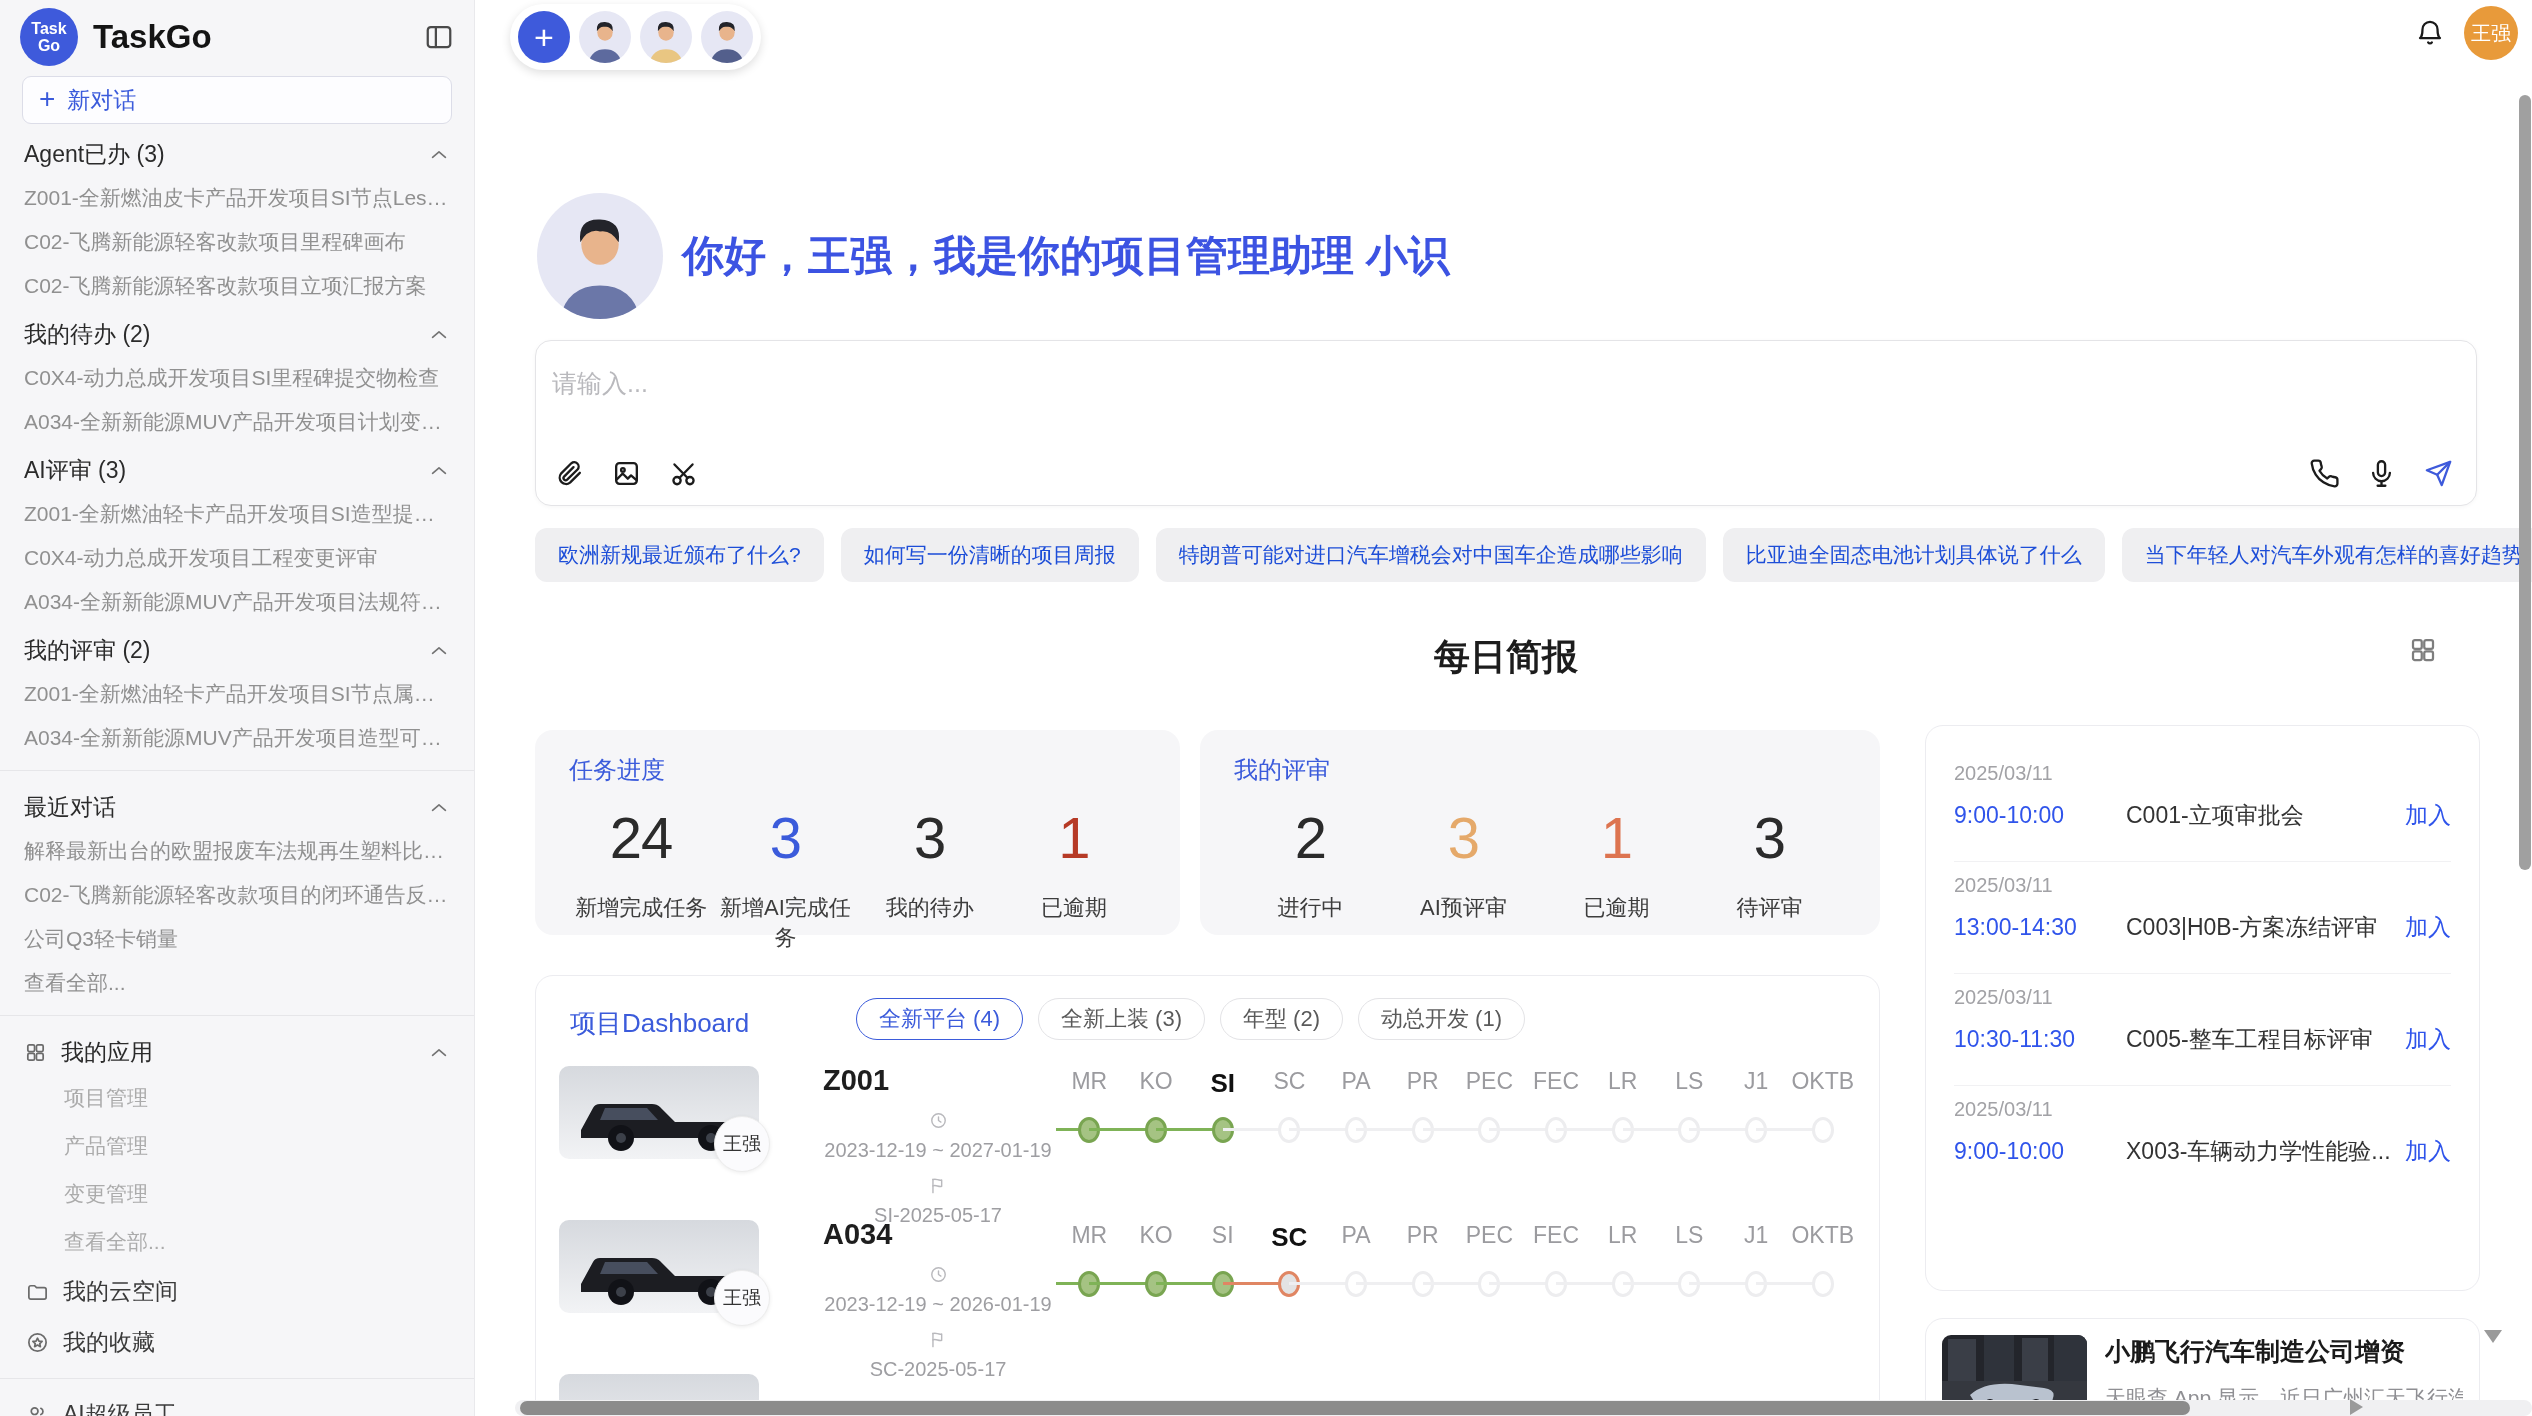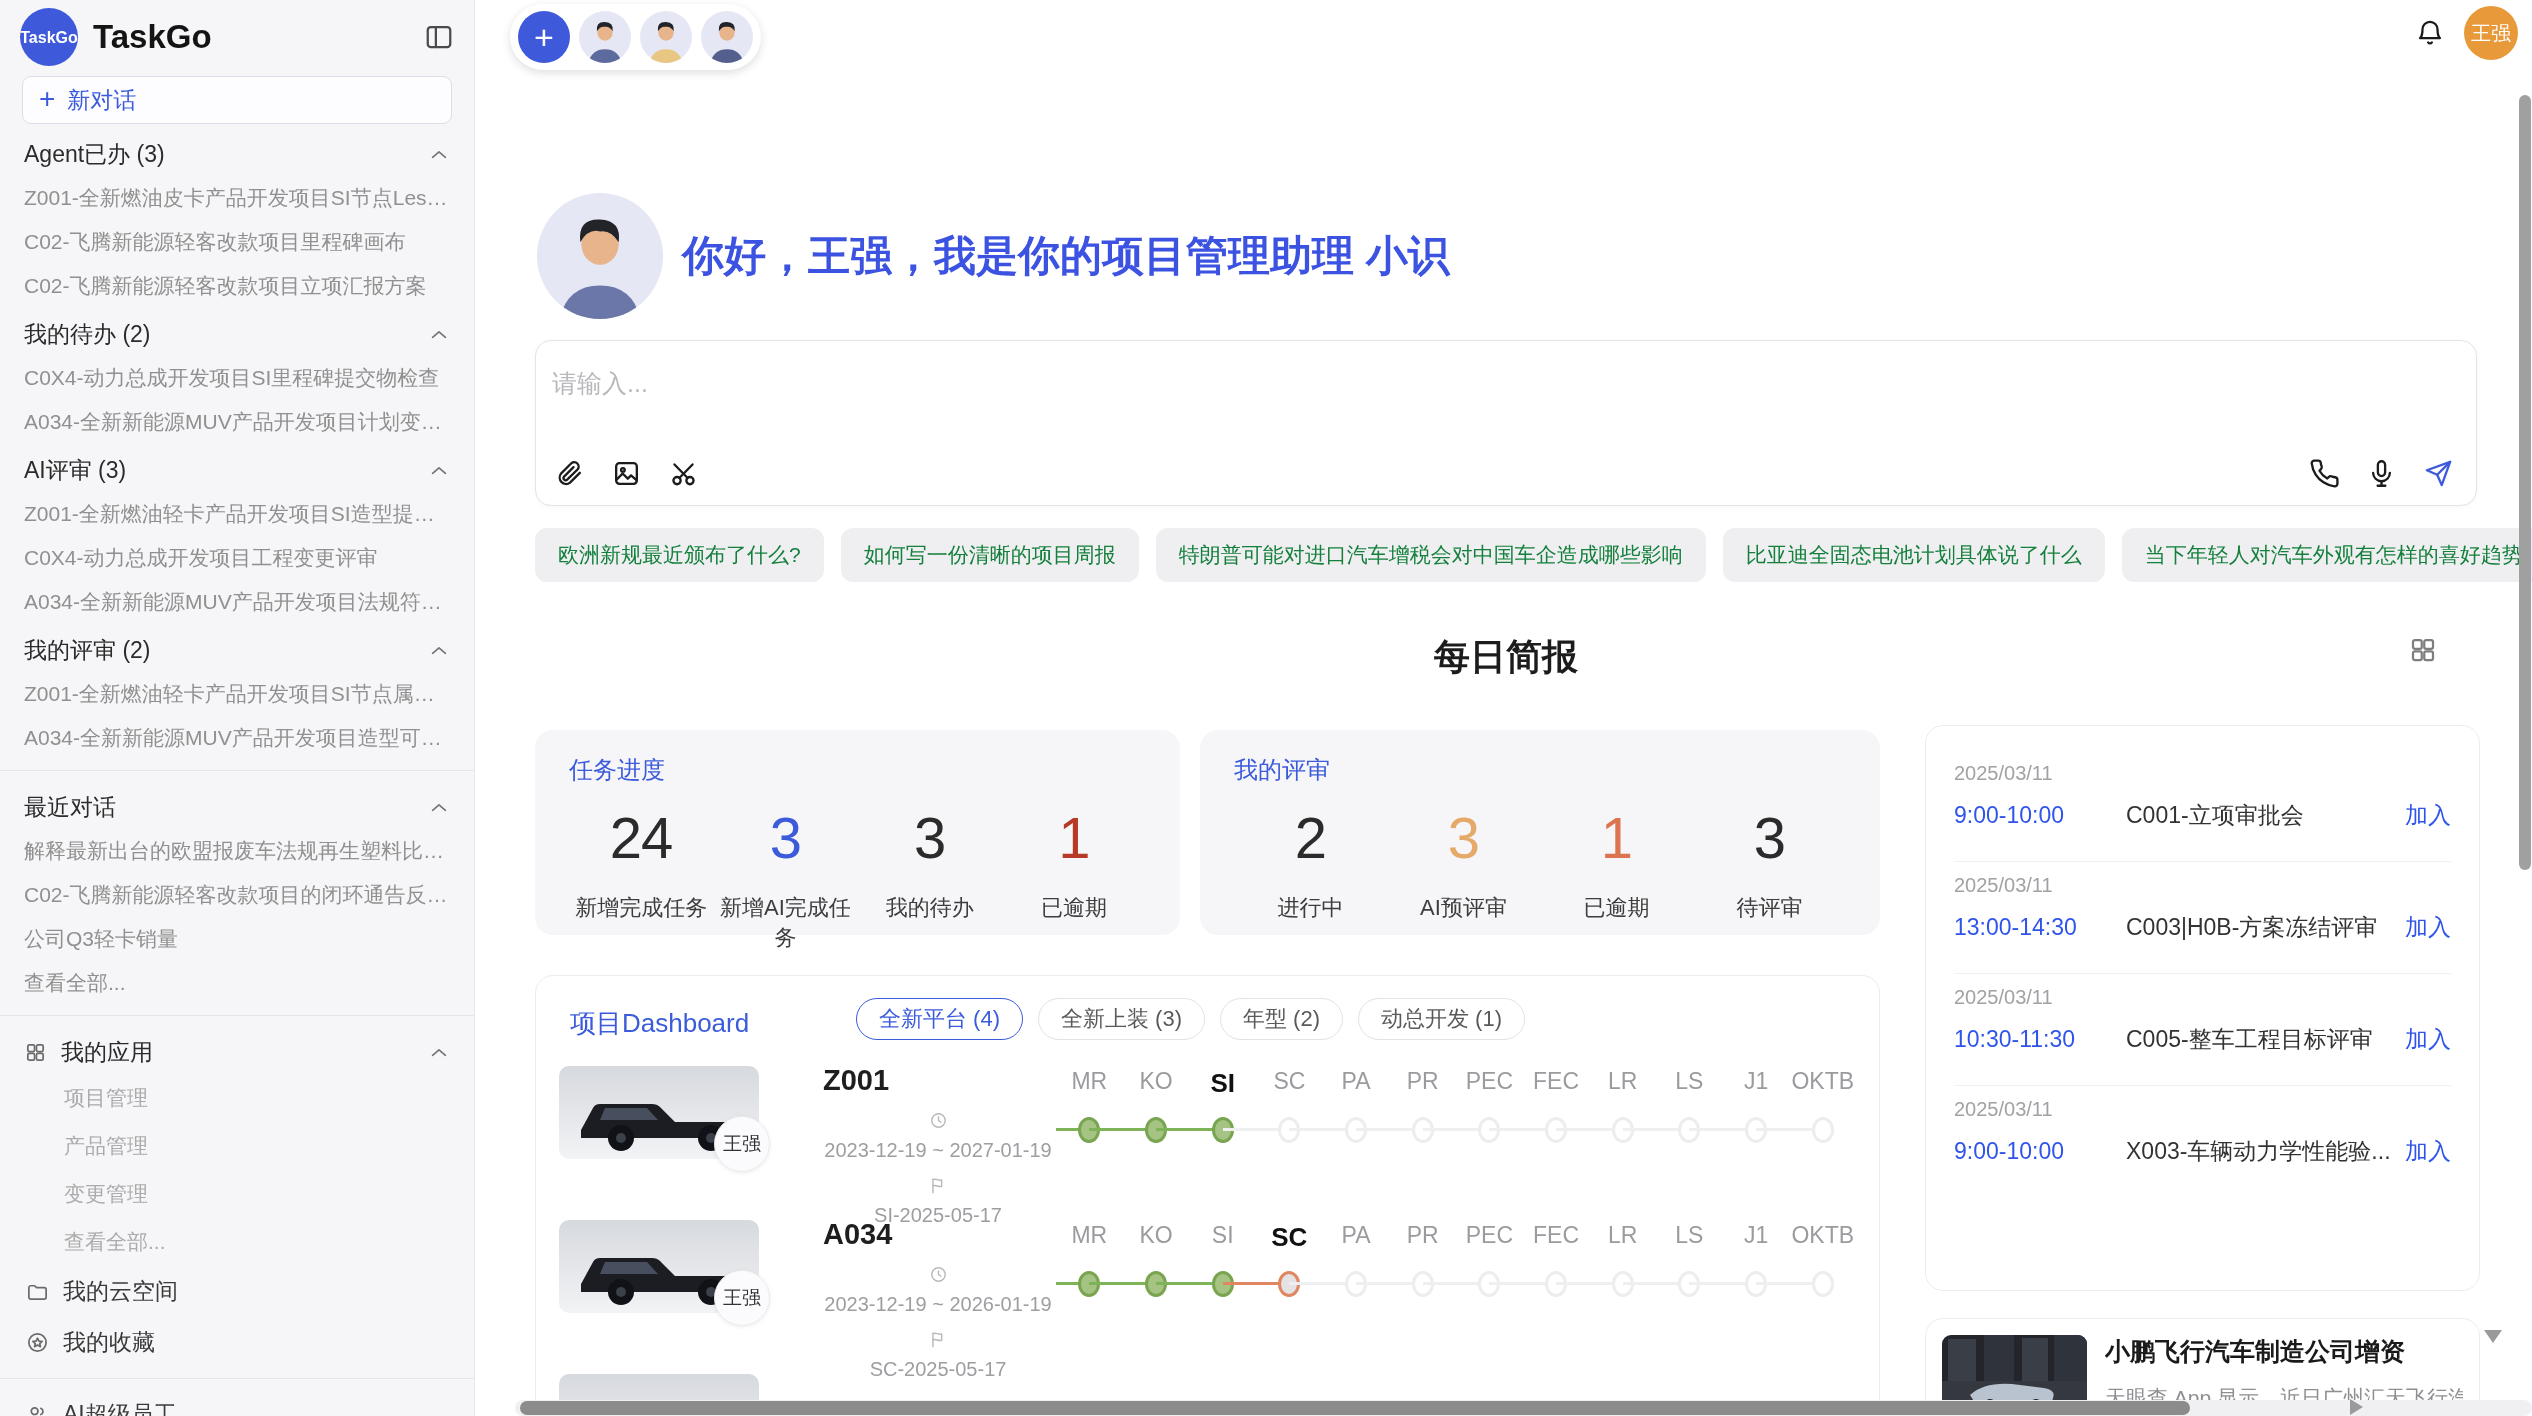--- a/index.html
+++ b/index.html
@@ -6,21 +6,21 @@
   html,body { width:2532px; height:1416px; overflow:hidden; background:#fff;
     font-family:"Liberation Sans","DejaVu Sans",sans-serif; color:#222; }
   .abs { position:absolute; }
   #stage { position:relative; width:2532px; height:1416px; }
 
   
   #sidebar { position:absolute; left:0; top:0; width:475px; height:1416px;
     background:#f6f6f8; border-right:1px solid #e9e9ec; overflow:hidden; }
   .sb-logo-row { display:flex; align-items:center; height:66px; padding:8px 20px 0 20px; }
   .sb-logo { width:58px; height:58px; border-radius:50%; background:#3e5adb; color:#fff;
-    display:flex; align-items:center; justify-content:center;
+    display:flex; flex-direction:column; align-items:center; justify-content:center;
     font-size:16px; line-height:17px; font-weight:600; flex:0 0 auto; }
   .sb-appname { font-size:33px; font-weight:700; color:#141414; margin-left:15px; flex:1; }
   .panel-btn { width:30px; height:30px; color:#4a4a4a; }
   .newchat { margin:10px 22px 4px 22px; height:48px; background:#fdfdff; border:1px solid #dcdde8;
     border-radius:9px; display:flex; align-items:center; padding:0 16px; color:#3b5bdb; font-size:23px; }
   .nc-plus { font-size:28px; margin-right:12px; margin-top:-3px; }
   .sec-header { display:flex; align-items:center; padding:11px 24px 6px 24px; }
   .sec-header .t { font-size:23px; color:#2b2b2b; flex:1; white-space:nowrap; overflow:hidden; }
   .chev { width:22px; height:22px; color:#737373; flex:0 0 auto; }
   .sec-item { padding:8px 24px; font-size:21px; color:#909090; white-space:nowrap;
@@ -58,21 +58,21 @@
   #chat-input::placeholder { color:#b9b9bd; }
   .in-icons { position:absolute; bottom:16px; display:flex; gap:26px; align-items:center; }
   .in-icons.l { left:18px; }
   .in-icons.r { right:22px; }
   .in-icons .icon { width:31px; height:31px; color:#1c1c1c; cursor:pointer; }
   .in-icons .icon.send { color:#3e5adb; }
 
   
   #chips { left:535px; top:528px; width:1960px; display:flex; gap:17px; }
   .chip { background:#efeff1; border-radius:12px; height:54px; display:flex; align-items:center;
-    padding:0 23px; font-size:21px; color:#15803d; white-space:nowrap; cursor:pointer; }
+    padding:0 23px; font-size:21px; color:#1d4ed8; white-space:nowrap; cursor:pointer; }
 
   
   #brief-title { left:535px; top:633px; width:1942px; text-align:center; font-size:36px; font-weight:700; color:#1c1c1c; }
   #brief-grid-btn { left:2408px; top:635px; width:30px; height:30px; color:#7e7e7e; }
   .stat-card { top:730px; height:205px; background:#f6f6f8; border-radius:18px; padding:24px 34px 0 34px; }
   .stat-card .ct { color:#3b5bdb; font-size:24px; }
   .stat-row { display:flex; margin-top:18px; }
   .stat { flex:1; text-align:center; }
   .stat .v { font-size:58px; font-weight:500; letter-spacing:-1px; }
   .stat .l { font-size:22px; color:#3d3d3d; margin-top:22px; }

